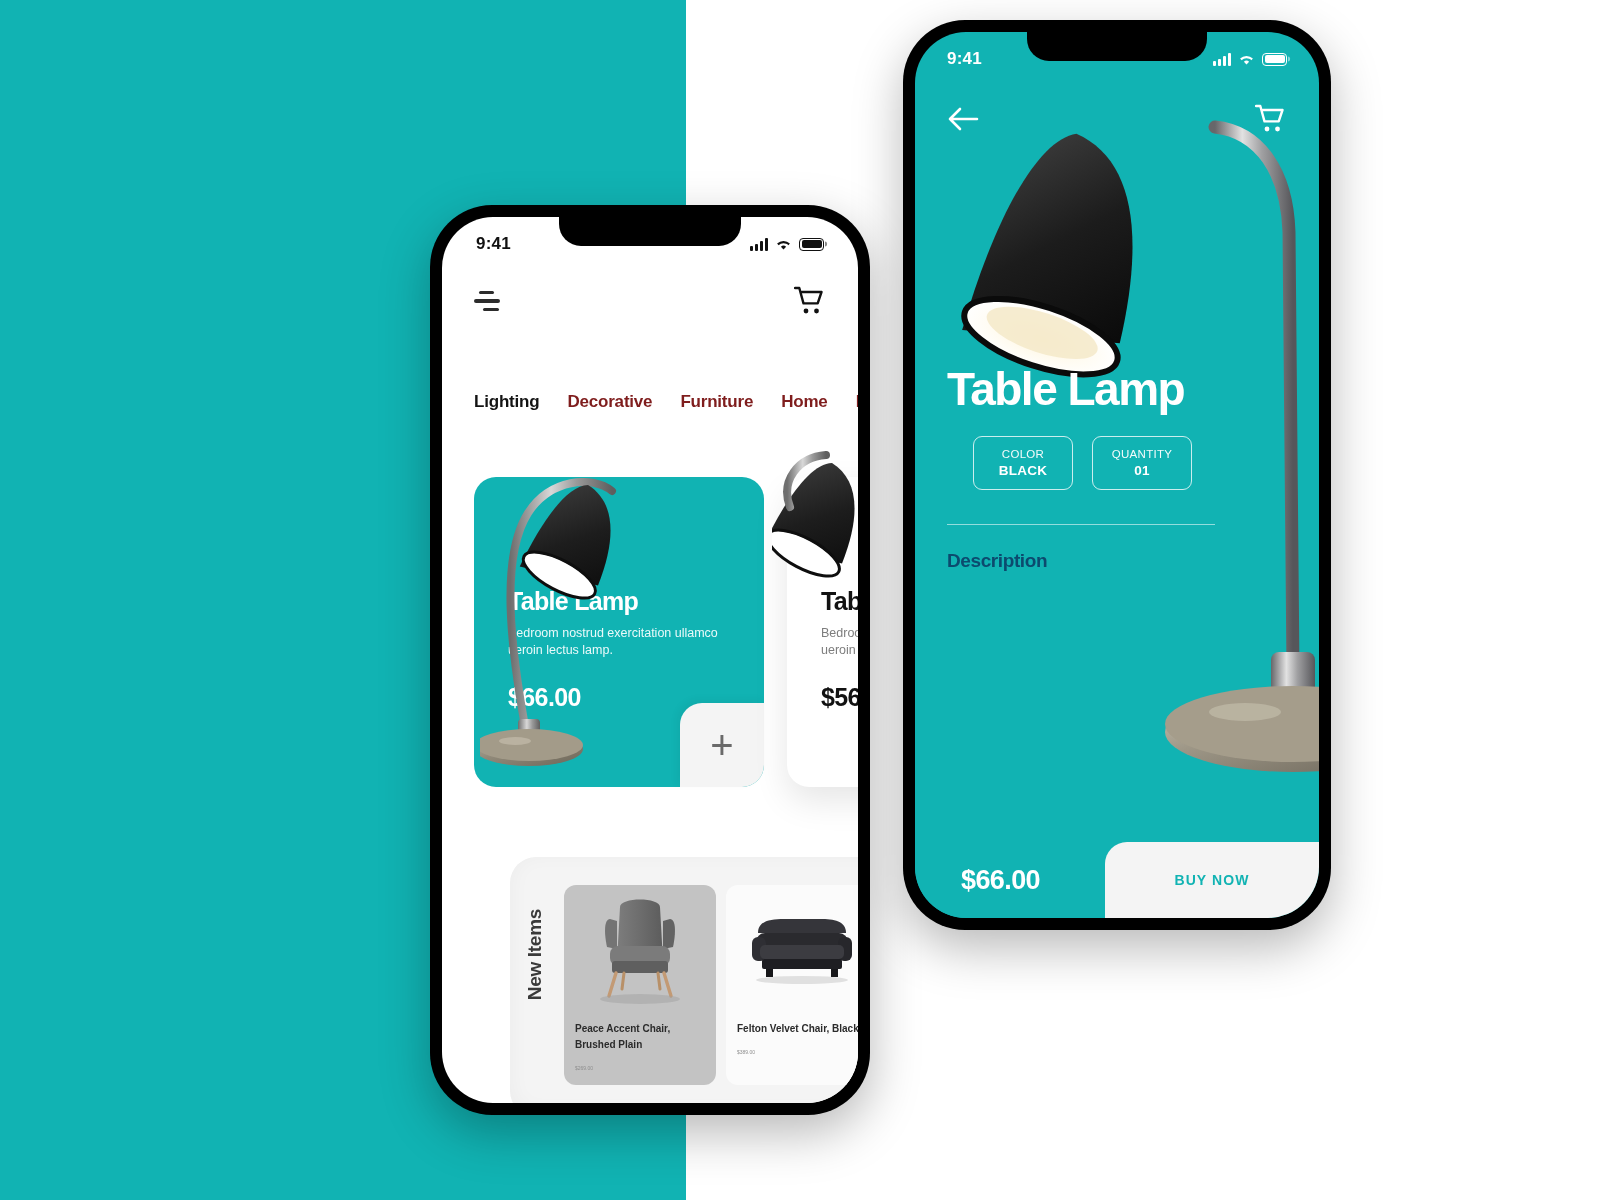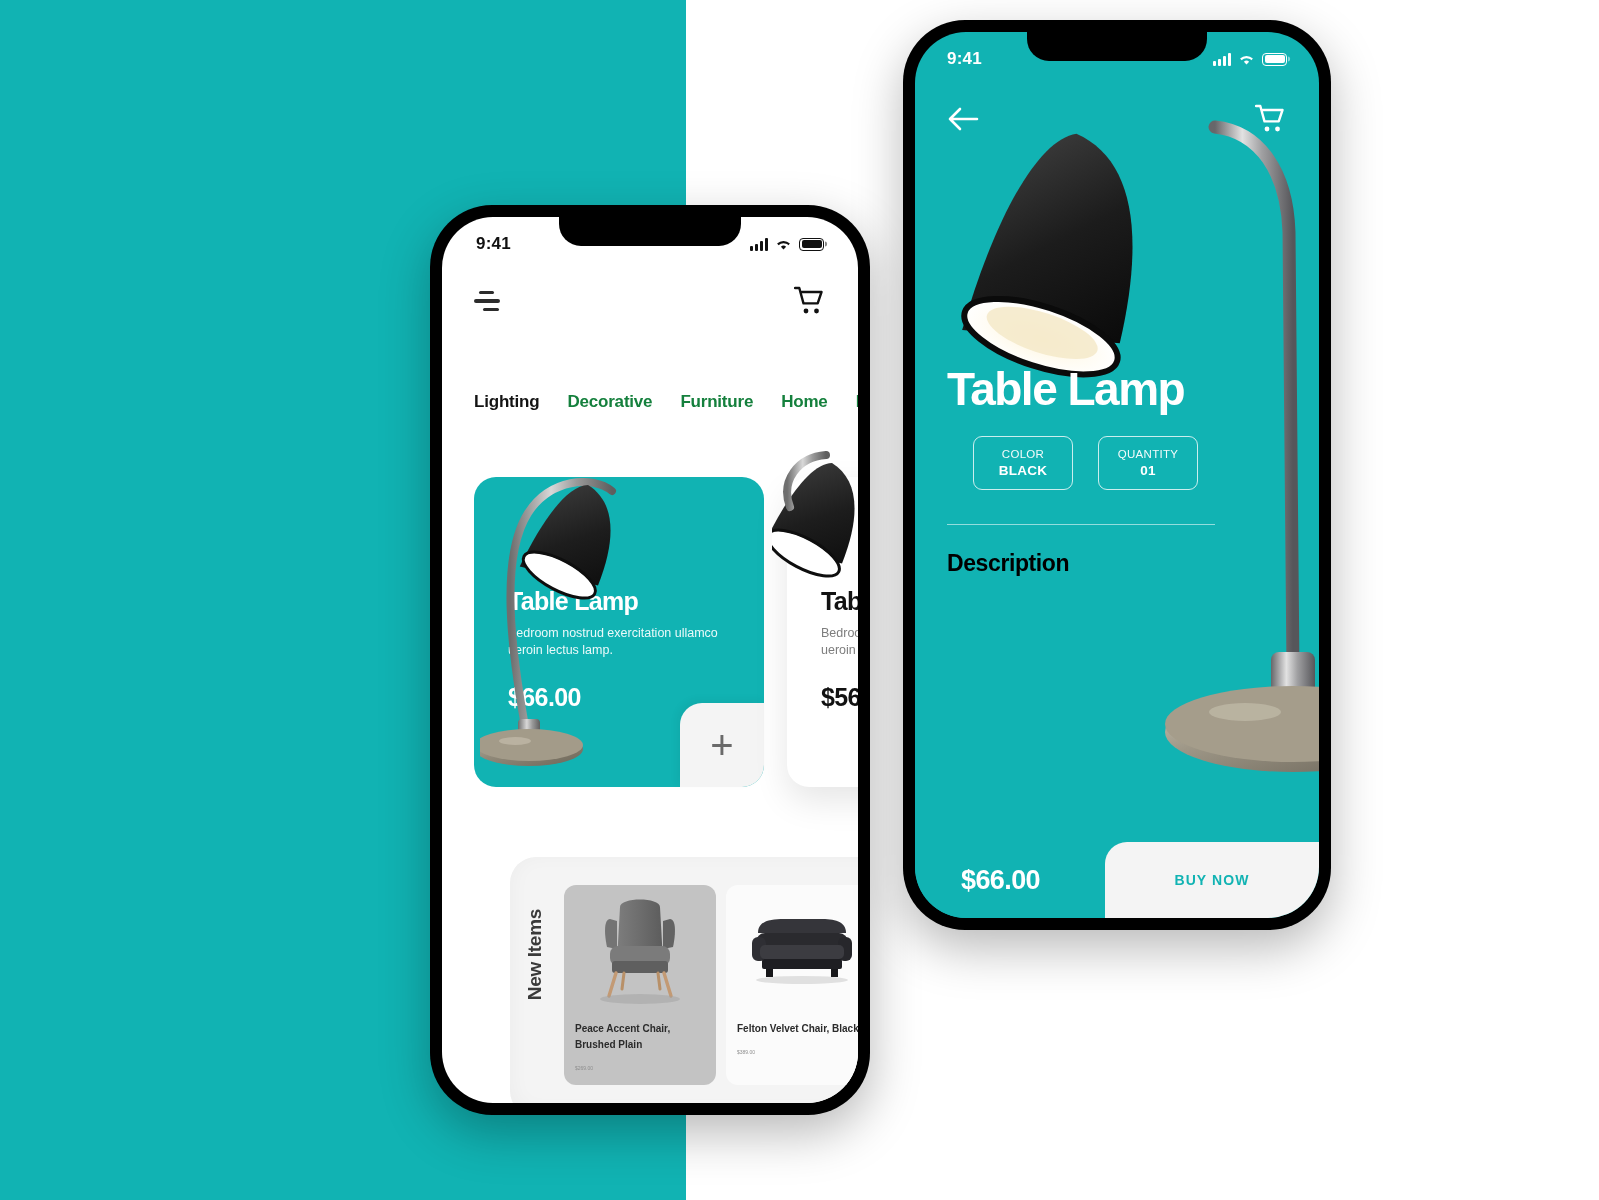--- a/index.html
+++ b/index.html
@@ -91,21 +91,21 @@
   .p1-title {
     position:absolute; top:112px; left:32px;
     font-size: 42px; font-weight: bold; color:#141414;
     letter-spacing:-1.4px;
   }
   .p1-tabs {
     position:absolute; top:175px; left:32px; right:0;
     display:flex; gap:28px; align-items:baseline;
     white-space:nowrap; font-size:17px; font-weight:bold;
   }
-  .p1-tabs .tab { color:#15803d; letter-spacing:-.2px; }
+  .p1-tabs .tab { color:#7f1d1d; letter-spacing:-.2px; }
   .p1-tabs .tab.active { color:#131313; }
 
   
   .cards {
     position:absolute; top:230px; left:0; width:100%;
     height: 360px;
   }
   .card {
     position:absolute; top:30px;
     width: 290px; height: 310px;
@@ -178,40 +178,40 @@
   #phone2 .cart-icon { color:#ffffff; }
 
   .p2-hero { position:absolute; left:0; top:0; width:100%; height:100%; }
 
   .p2-title {
     position:absolute; left:32px; top:330px; z-index:18;
     font-size:46px; font-weight:bold; color:#ffffff; letter-spacing:-1.5px;
   }
   .p2-specs {
     position:absolute; left:58px; top:404px; z-index:18;
-    display:flex; gap:25px;align-items:center;
+    display:flex; gap:19px;align-items:center;
   }
   .spec-box {
     width:100px; height:54px;
     border:1.4px solid rgba(255,255,255,.78);
     border-radius:9px;
     display:flex; flex-direction:column;
     align-items:center; justify-content:center; gap:3px;
     color:#ffffff;
   }
   .spec-label { font-size:11.5px; letter-spacing:.3px; opacity:.95; }
   .spec-value { font-size:13.5px; font-weight:bold; letter-spacing:.3px; }
 
   .p2-divider {
     position:absolute; left:32px; top:492px; z-index:18;
     width: 268px; height:1.4px; background: rgba(255,255,255,.55);
   }
   .p2-desc-title {
     position:absolute; left:32px; top:518px; z-index:18;
-    font-size:23px; font-weight:bold; color:#000000; letter-spacing:-.4px;
+    font-size:19px; font-weight:bold; color:#0c4a6e; letter-spacing:-.4px;
   }
   .p2-desc-body {
     position:absolute; left:32px; top:562px; z-index:18;
     width: 300px; font-size:13.5px; line-height:2.1;
     color:#f2fdfd;
   }
 
   .p2-bottom {
     position:absolute; left:0; bottom:0; width:100%; height:76px; z-index:22;
     display:flex; align-items:stretch;

